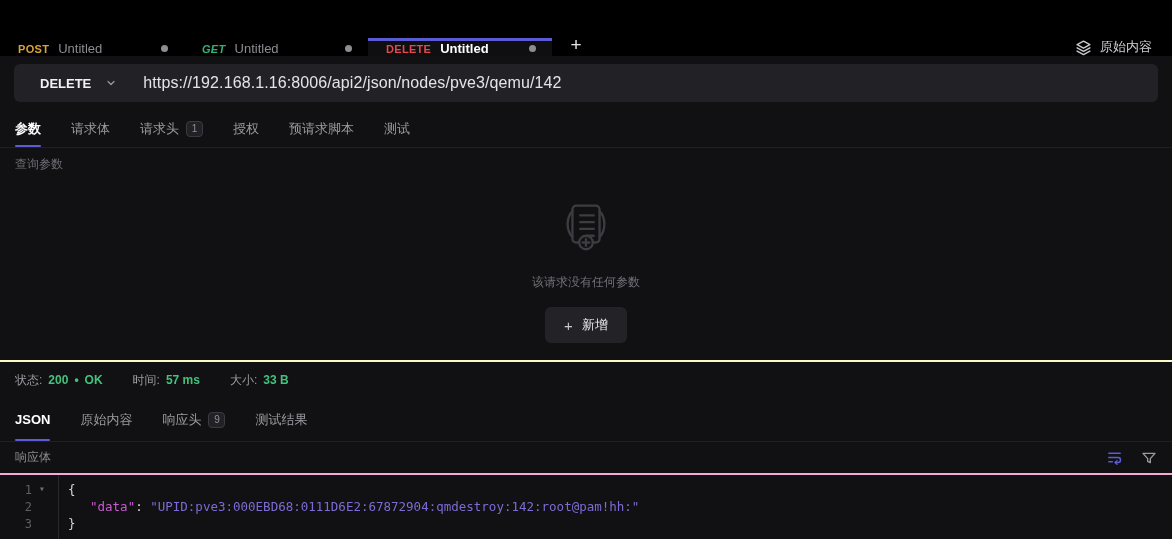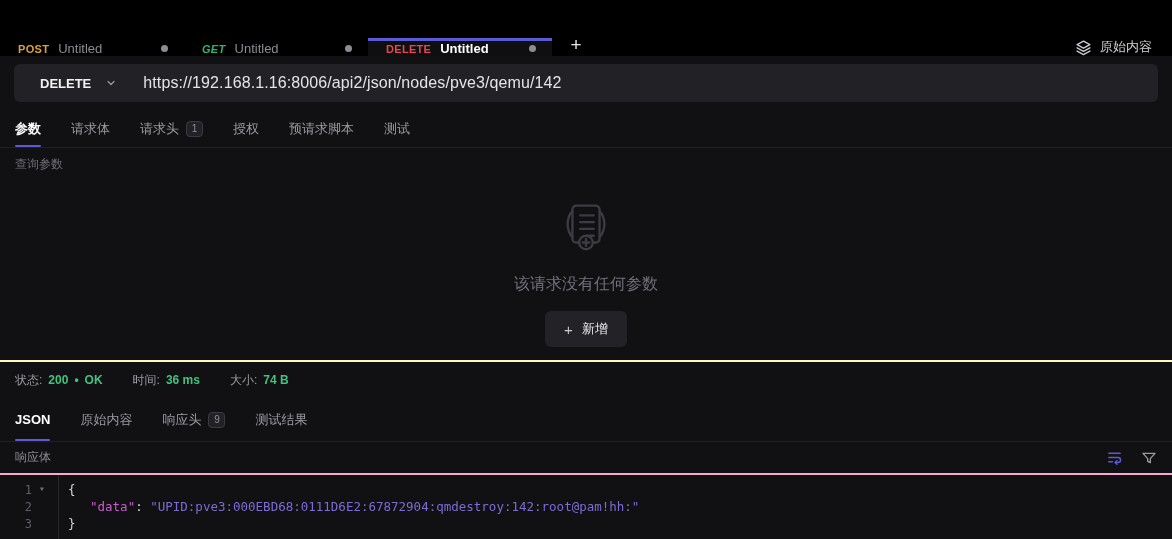--- a/index.html
+++ b/index.html
@@ -49,21 +49,21 @@
 
   .seclabel-row { height:32px; display:flex; align-items:center; padding:0 15px;
     font-size:12px; color:#6c6c74; }
   .resp-body-row { height:33px; display:flex; align-items:center; padding:0 15px;
     font-size:12px; color:#8a8a90; border-bottom:2px solid #f9a8d4; }
   .resp-body-row .spacer { flex:1; }
   .icon-btn { display:flex; align-items:center; margin-left:18px; cursor:pointer; }
 
   
   .empty { height:180px; display:flex; flex-direction:column; align-items:center; justify-content:flex-start; padding-top:16px; }
-  .empty-text { margin-top:16px; font-size:16px; color:#70707a; }
+  .empty-text { margin-top:16px; font-size:12px; color:#70707a; }
   .add-btn { margin-top:16px; background:#232327; border-radius:6px; padding:9px 19px;
     display:flex; align-items:center; gap:9px; font-size:13px; color:#ececef; cursor:pointer; }
   .add-btn .plus { font-size:15px; color:#c9c9ce; }
 
   
   .status-row { height:38px; border-top:2px solid #fef9c3; display:flex; align-items:center;
     padding:0 15px; font-size:12px; gap:6px; }
   .status-row .lab { color:#9a9aa1; }
   .status-row .val { color:#43c17e; font-weight:bold; }
   .status-row .gap { width:18px; }
@@ -173,24 +173,24 @@
   </div>
 </div>
 
 <div class="status-row">
   <span class="lab">状态:</span>
   <span class="val">200</span>
   <span class="val">•</span>
   <span class="val">OK</span>
   <span class="gap"></span>
   <span class="lab">时间:</span>
-  <span class="val">36 ms</span>
+  <span class="val">57 ms</span>
   <span class="gap"></span>
   <span class="lab">大小:</span>
-  <span class="val">74 B</span>
+  <span class="val">33 B</span>
 </div>
 
 <div class="tabstrip resp-tabs">
   <div class="stab active">
       <span>JSON</span>
     </div>
   <div class="stab">
       <span>原始内容</span>
     </div>
   <div class="stab">

